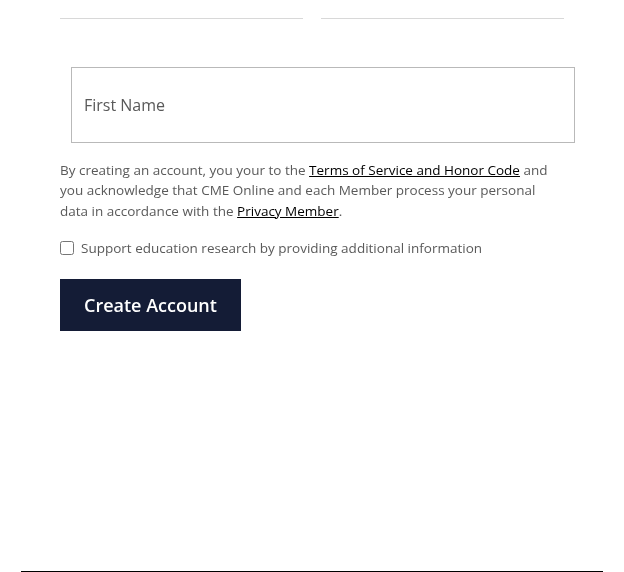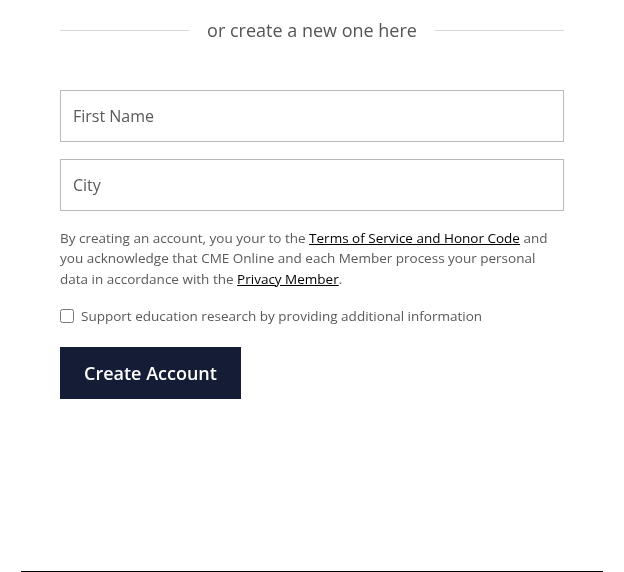--- a/index.html
+++ b/index.html
@@ -30,26 +30,27 @@
     }
     .divider-text {
       color: #555;
       font-size: 18px;
       font-weight: 400;
     }
     .form-field {
       display: block;
       width: 100%;
       border: 1px solid #b9b9b9;
-      padding: 14px 12px;
+      padding: 26px 12px;
       font-size: 16px;
       color: #333;
       margin-bottom: 17px;
       font-family: inherit;
       outline: none;
+      margin-left: 11px;
     }
     .form-field::placeholder {
       color: #595959;
     }
     .agreement {
       font-size: 13.5px;
       color: #5a5a5a;
       line-height: 1.5;
       margin-top: 4px;
       margin-bottom: 18px;
@@ -89,26 +90,24 @@
       background: #000;
     }
   </style>
 </head>
 <body>
 
 <div class="container">
 
   <div class="divider-row">
     <div class="divider-line"></div>
-    <div class="divider-text">or create a new one here</div>
     <div class="divider-line"></div>
   </div>
 
   <input type="text" class="form-field" placeholder="First Name" style="">
-  <input type="text" class="form-field" placeholder="City" style="">
 
   <div class="agreement">
     <span>By creating an account, you your to the </span><a href="#">Terms of Service and Honor Code</a><span> and you acknowledge that CME Online and each Member process your personal data in accordance with the </span><a href="#">Privacy Member</a><span>.</span>
   </div>
 
   <label class="checkbox-row">
     <input type="checkbox" style="">
     <span>Support education research by providing additional information</span>
   </label>
 

